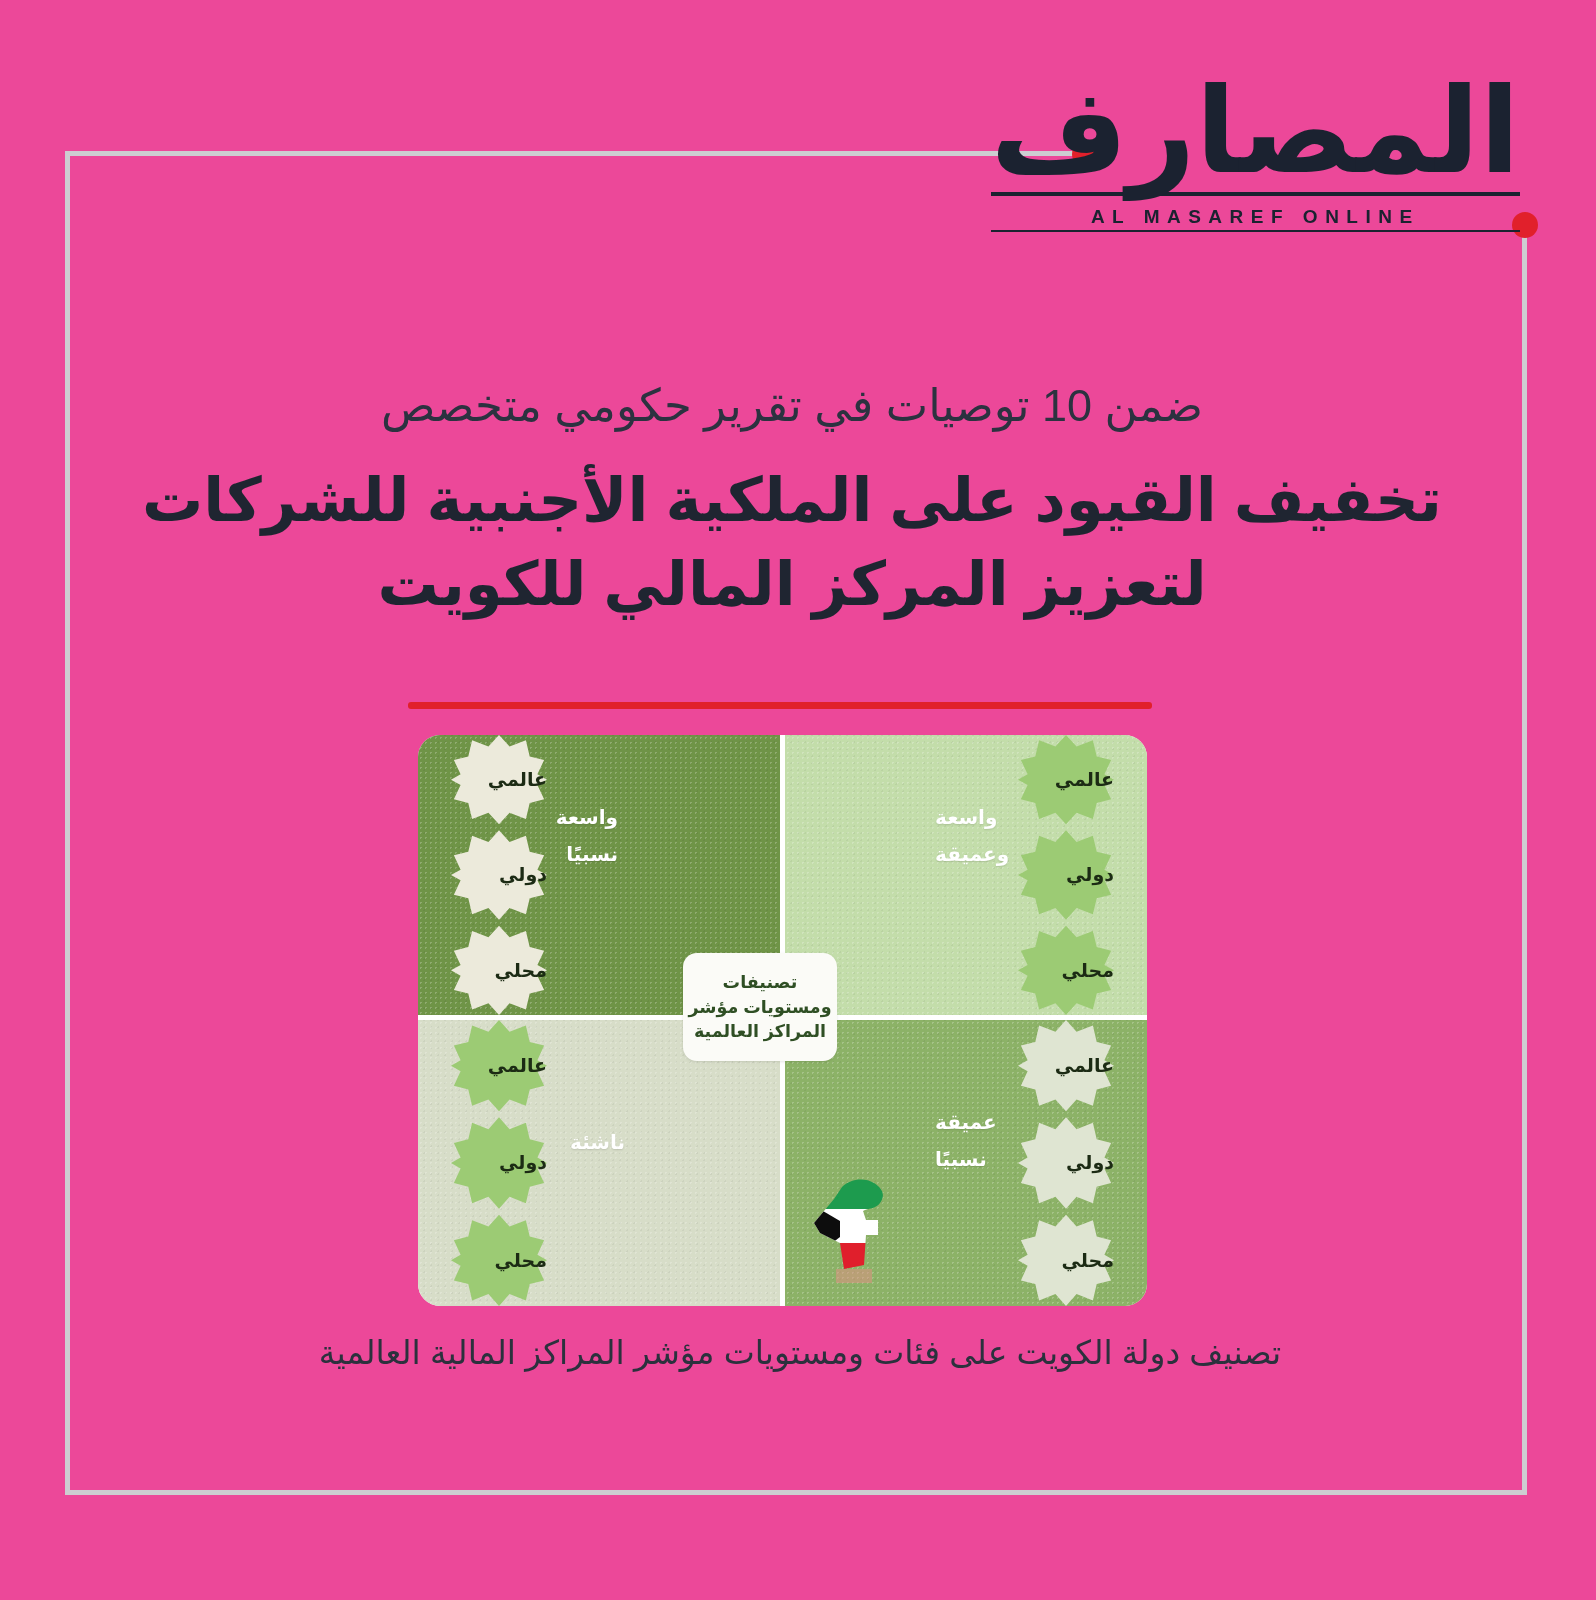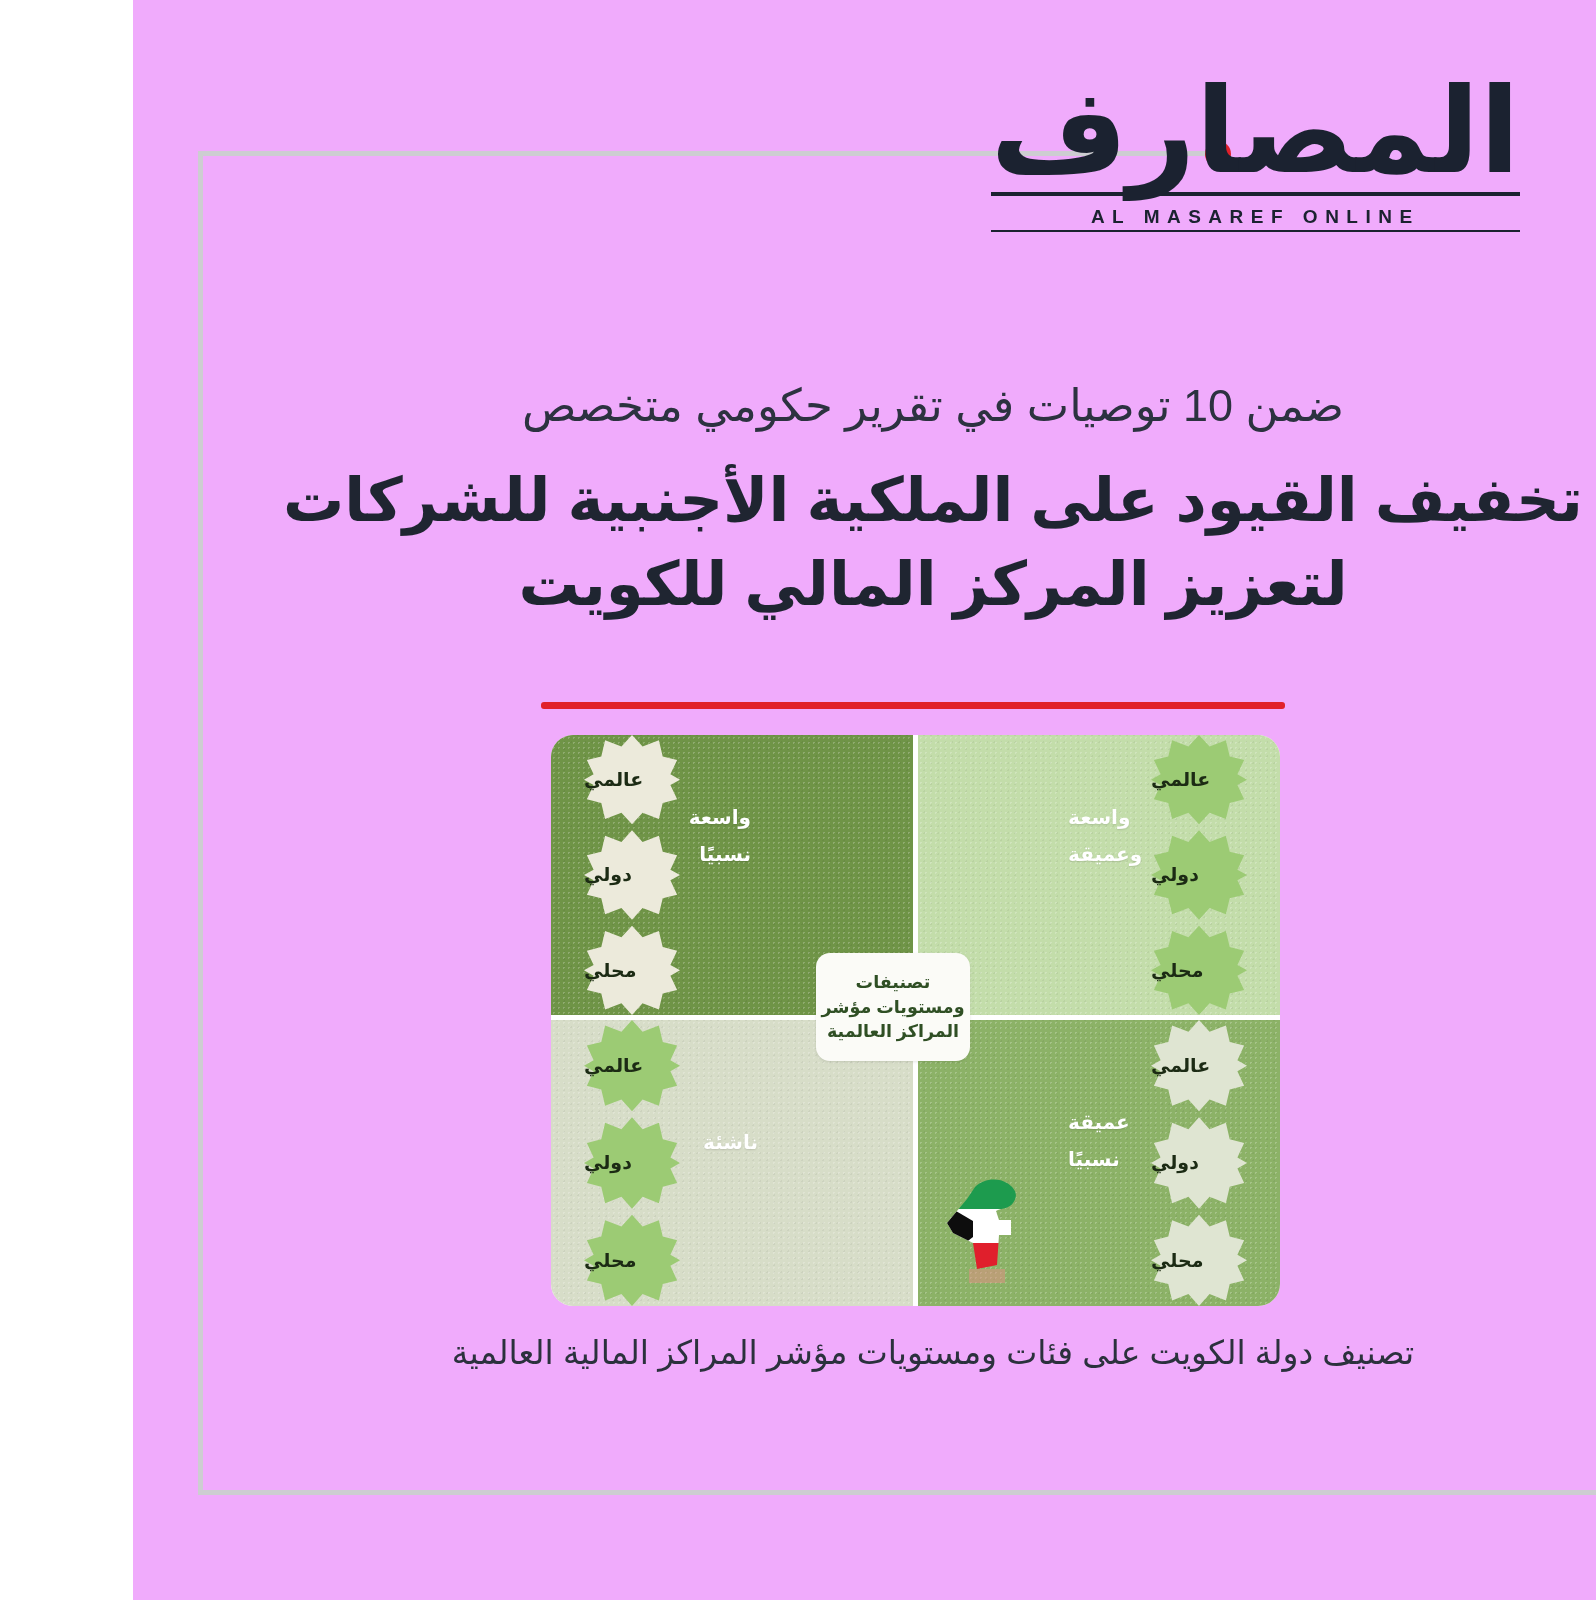--- a/index.html
+++ b/index.html
@@ -7,23 +7,23 @@
 
   html, body {
     width: 1596px;
     height: 1600px;
     background: #ffffff;
     font-family: "Liberation Sans", "DejaVu Sans", sans-serif;
   }
 
   #page {
     position: relative;
-    width: 1463px;
+    width: 1596px;
     height: 1600px;
-    background: #f0abfc;
+    background: #ec4899;
     overflow: hidden;
   }
 
   
   .frame-line { position: absolute; background: #cdcdd1; }
 
   
   .frame-top      { left: 65px;  top: 151px;  width: 1020px; height: 5px; }
   
   .frame-left     { left: 65px;  top: 151px;  width: 5px;    height: 1344px; }
@@ -78,21 +78,21 @@
   .logo-rule-thin {
     height: 2px;
     background: #1b2230;
     width: 100%;
     margin-top: 2px;
   }
 
   
   .head-wrap {
     position: absolute;
-    left: 120px;
+    left: 112px;
     top: 378px;
     width: 1360px;
     text-align: center;
     direction: rtl;
     color: #242a36;
   }
   .kicker {
     font-size: 45px;
     font-weight: 400;
     line-height: 1.25;
@@ -167,21 +167,21 @@
   }
   .star-col.on-left  { left: 6px; }
   .star-col.on-right { right: 6px; }
 
   .star {
     position: relative;
     width: 96px;
     height: 96px;
     display: flex;
     align-items: center;
-    justify-content: flex-end;
+    justify-content: flex-start;
   }
   .star .shape {
     position: absolute;
     inset: 0;
     clip-path: polygon(
       50% 0%, 61% 13%, 78% 6%, 82% 24%, 97% 28%, 90% 44%,
       100% 50%, 90% 56%, 97% 72%, 82% 76%, 78% 94%, 61% 87%,
       50% 100%, 39% 87%, 22% 94%, 18% 76%, 3% 72%, 10% 56%,
       0% 50%, 10% 44%, 3% 28%, 18% 24%, 22% 6%, 39% 13%
     );

